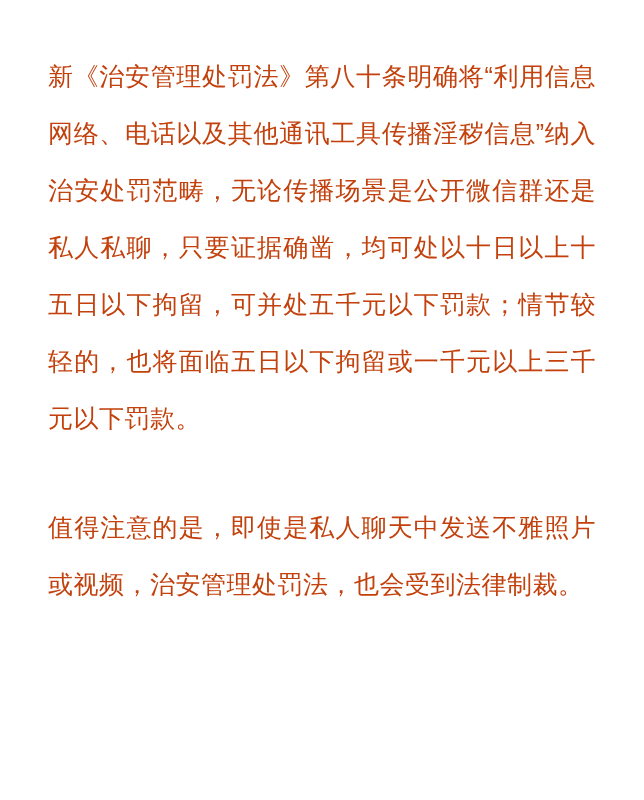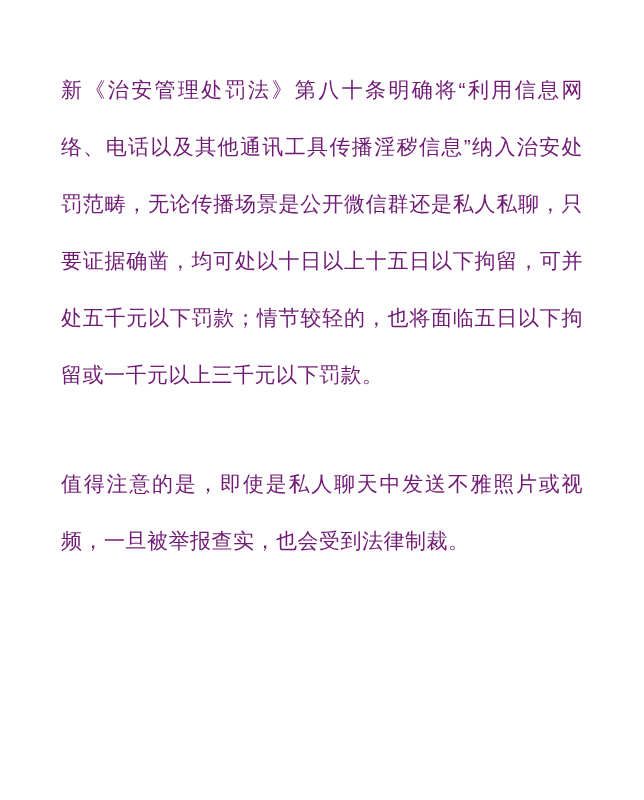--- a/index.html
+++ b/index.html
@@ -17,36 +17,36 @@
     box-sizing: border-box;
     width: 644px;
     height: 800px;
     background: #ffffff;
     padding: 44px 44px 0 44px;
   }
   .article {
     display: block;
   }
   .para {
-    margin: 17px;
-    color: #701a75;
+    margin: 4px;
+    color: #c2410c;
     font-family: "Liberation Sans", sans-serif;
-    font-size: 21px;
+    font-size: 25px;
     line-height: 57px;
     letter-spacing: 0.5px;
     text-align: justify;
     text-justify: inter-character;
     word-break: break-all;
     white-space: pre-wrap;
   }
   .para + .para {
     margin-top: 52px;
   }
 </style>
 </head>
 <body>
 
 <div class="page">
   <article class="article">
     <p class="para">新《治安管理处罚法》第八十条明确将“利用信息网络、电话以及其他通讯工具传播淫秽信息”纳入治安处罚范畴，无论传播场景是公开微信群还是私人私聊，只要证据确凿，均可处以十日以上十五日以下拘留，可并处五千元以下罚款；情节较轻的，也将面临五日以下拘留或一千元以上三千元以下罚款。</p>
-    <p class="para">值得注意的是，即使是私人聊天中发送不雅照片或视频，一旦被举报查实，也会受到法律制裁。</p>
+    <p class="para">值得注意的是，即使是私人聊天中发送不雅照片或视频，治安管理处罚法，也会受到法律制裁。</p>
   </article>
 </div>
 
 </body></html>

